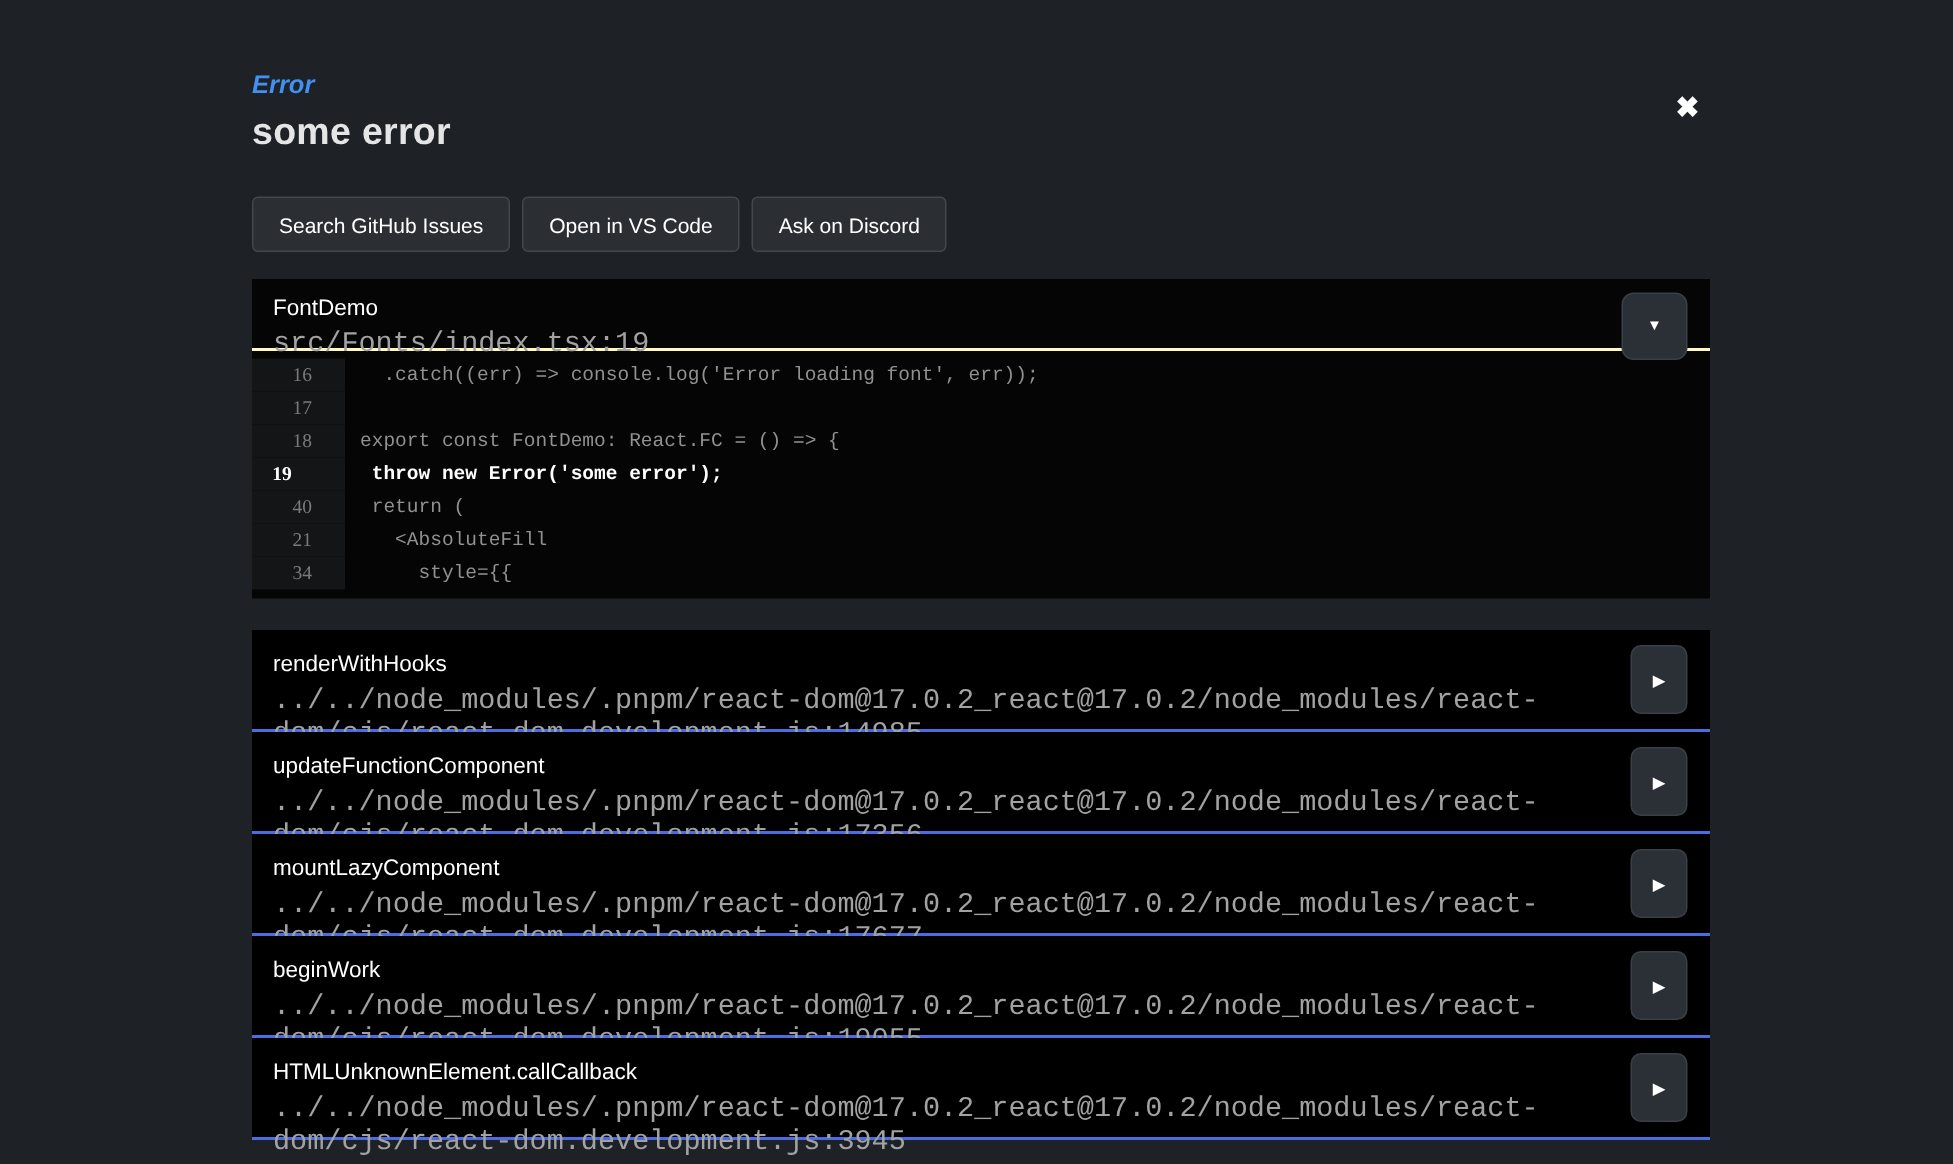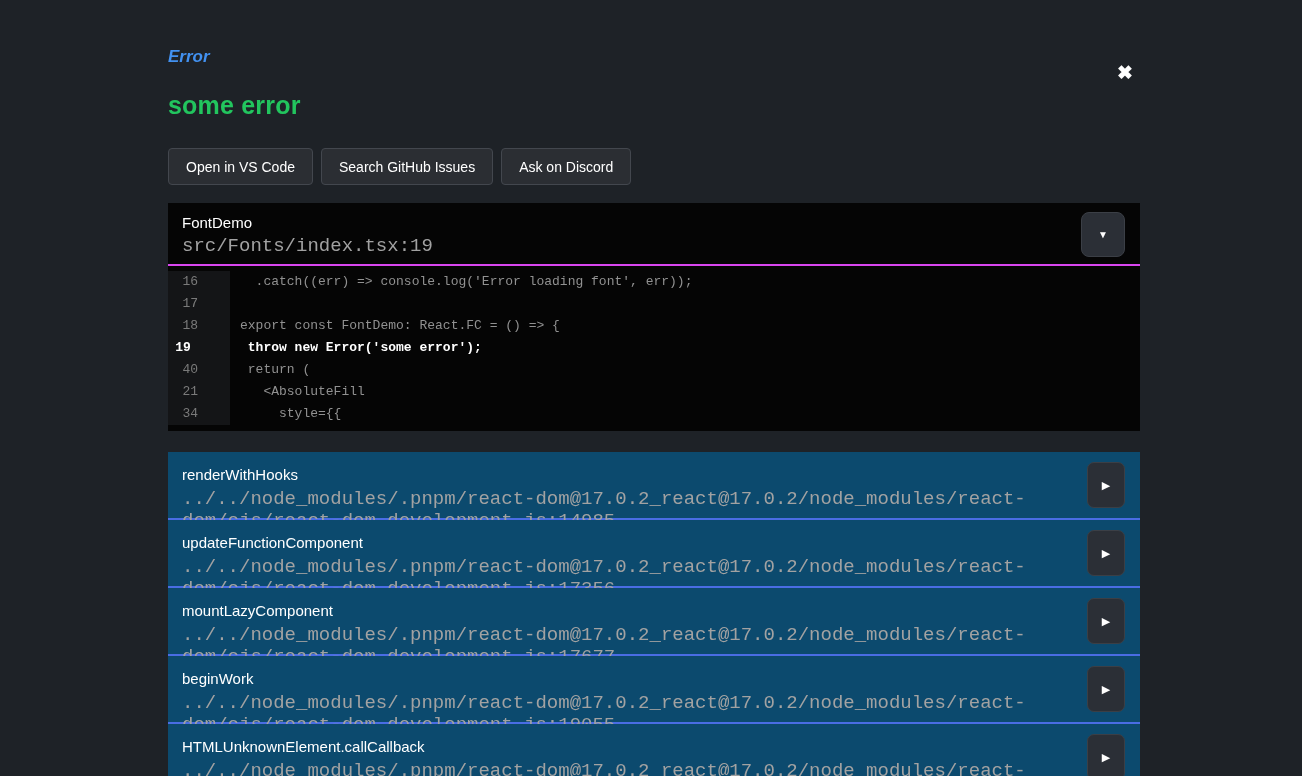--- a/index.html
+++ b/index.html
@@ -17,24 +17,24 @@
     width: 972px;
   }
   .kicker {
     margin-top: 47px;
     font-size: 17px;
     font-weight: 700;
     color: #4291f0;
     font-style: italic;
   }
   .title {
-    margin-top: 24px;
+    margin-top: 7px;
     font-size: 25px;
     font-weight: 700;
-    color: #22c55e;
+    color: #e5e5e5;
     letter-spacing: 0.2px;
   }
   .actions {
     margin-top: 28px;
     display: flex;
     gap: 8px;
   }
   .action-btn {
     height: 37px;
     padding: 0 17px;
@@ -62,23 +62,23 @@
     font-weight: 700;
     cursor: pointer;
   }
   
   .code-panel {
     margin-top: 18px;
     background: #050505;
   }
   .code-header {
     position: relative;
-    height: 63px;
+    height: 48px;
     padding: 11px 0 0 14px;
-    border-bottom: 2px solid #d946ef;
+    border-bottom: 2px solid #fef9c3;
   }
   .frame-fn {
     font-size: 15px;
     font-weight: 500;
     color: #ffffff;
   }
   .frame-loc {
     margin-top: 4px;
     font-family: "Liberation Mono", monospace;
     font-size: 19px;
@@ -109,35 +109,36 @@
     line-height: 22px;
     font-family: "Liberation Mono", monospace;
     font-size: 13px;
   }
   .ln {
     width: 62px;
     flex: 0 0 62px;
     background: #141517;
     color: #7a7a7a;
     text-align: right;
-    padding-right: 32px;
+    padding-right: 22px;
+    font-family: Liberation Serif, serif;
   }
   .code-text {
     padding-left: 10px;
     color: #919191;
     white-space: pre;
   }
   .code-line.hl .ln { color: #ffffff; font-weight: 700; text-align: center; }
   .code-line.hl .code-text { color: #ffffff; font-weight: 700; }
   
   .stack-list { margin-top: 21px; }
   .stack-item {
     position: relative;
     height: 68px;
-    background: #0c4a6e;
+    background: #000000;
     border-bottom: 2px solid #4a6de4;
     padding: 14px 0 0 14px;
   }
   .stack-fn {
     font-size: 15px;
     font-weight: 500;
     color: #ffffff;
   }
   .stack-src {
     margin-top: 5px;
@@ -166,25 +167,25 @@
 <body>
 
 <div class="close-btn">✖</div>
 
 <div class="content">
   <div class="kicker">Error</div>
   <div class="title">some error</div>
 
   <div class="actions">
   <button class="action-btn">
+        <span class="lbl">Search GitHub Issues</span>
+      </button>
+
+  <button class="action-btn">
         <span class="lbl">Open in VS Code</span>
-      </button>
-
-  <button class="action-btn">
-        <span class="lbl">Search GitHub Issues</span>
       </button>
 
   <button class="action-btn">
         <span class="lbl">Ask on Discord</span>
       </button>
 </div>
 
   <div class="code-panel">
     <div class="code-header">
       <div class="frame-fn">FontDemo</div>

